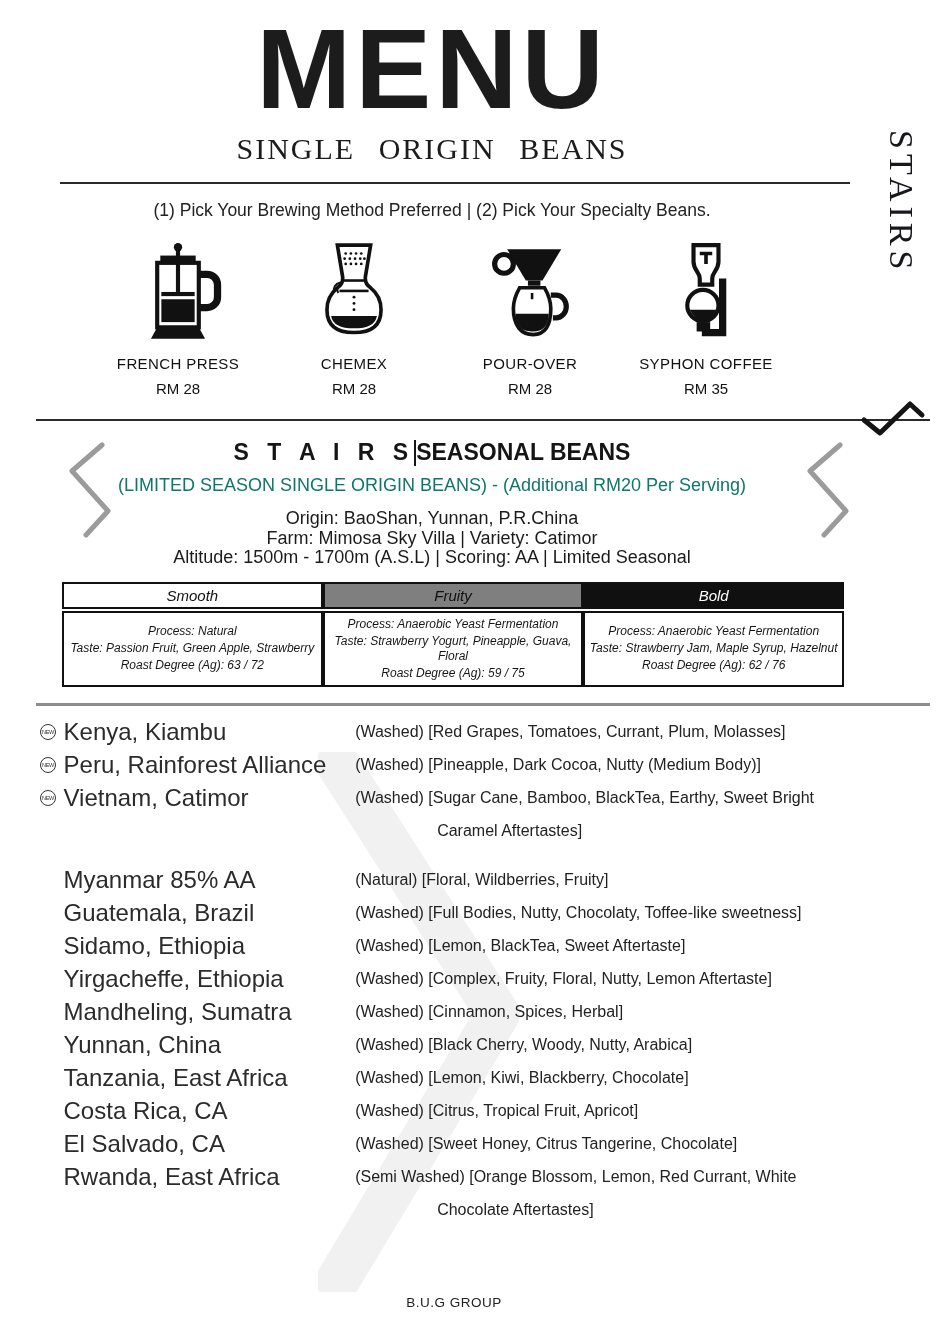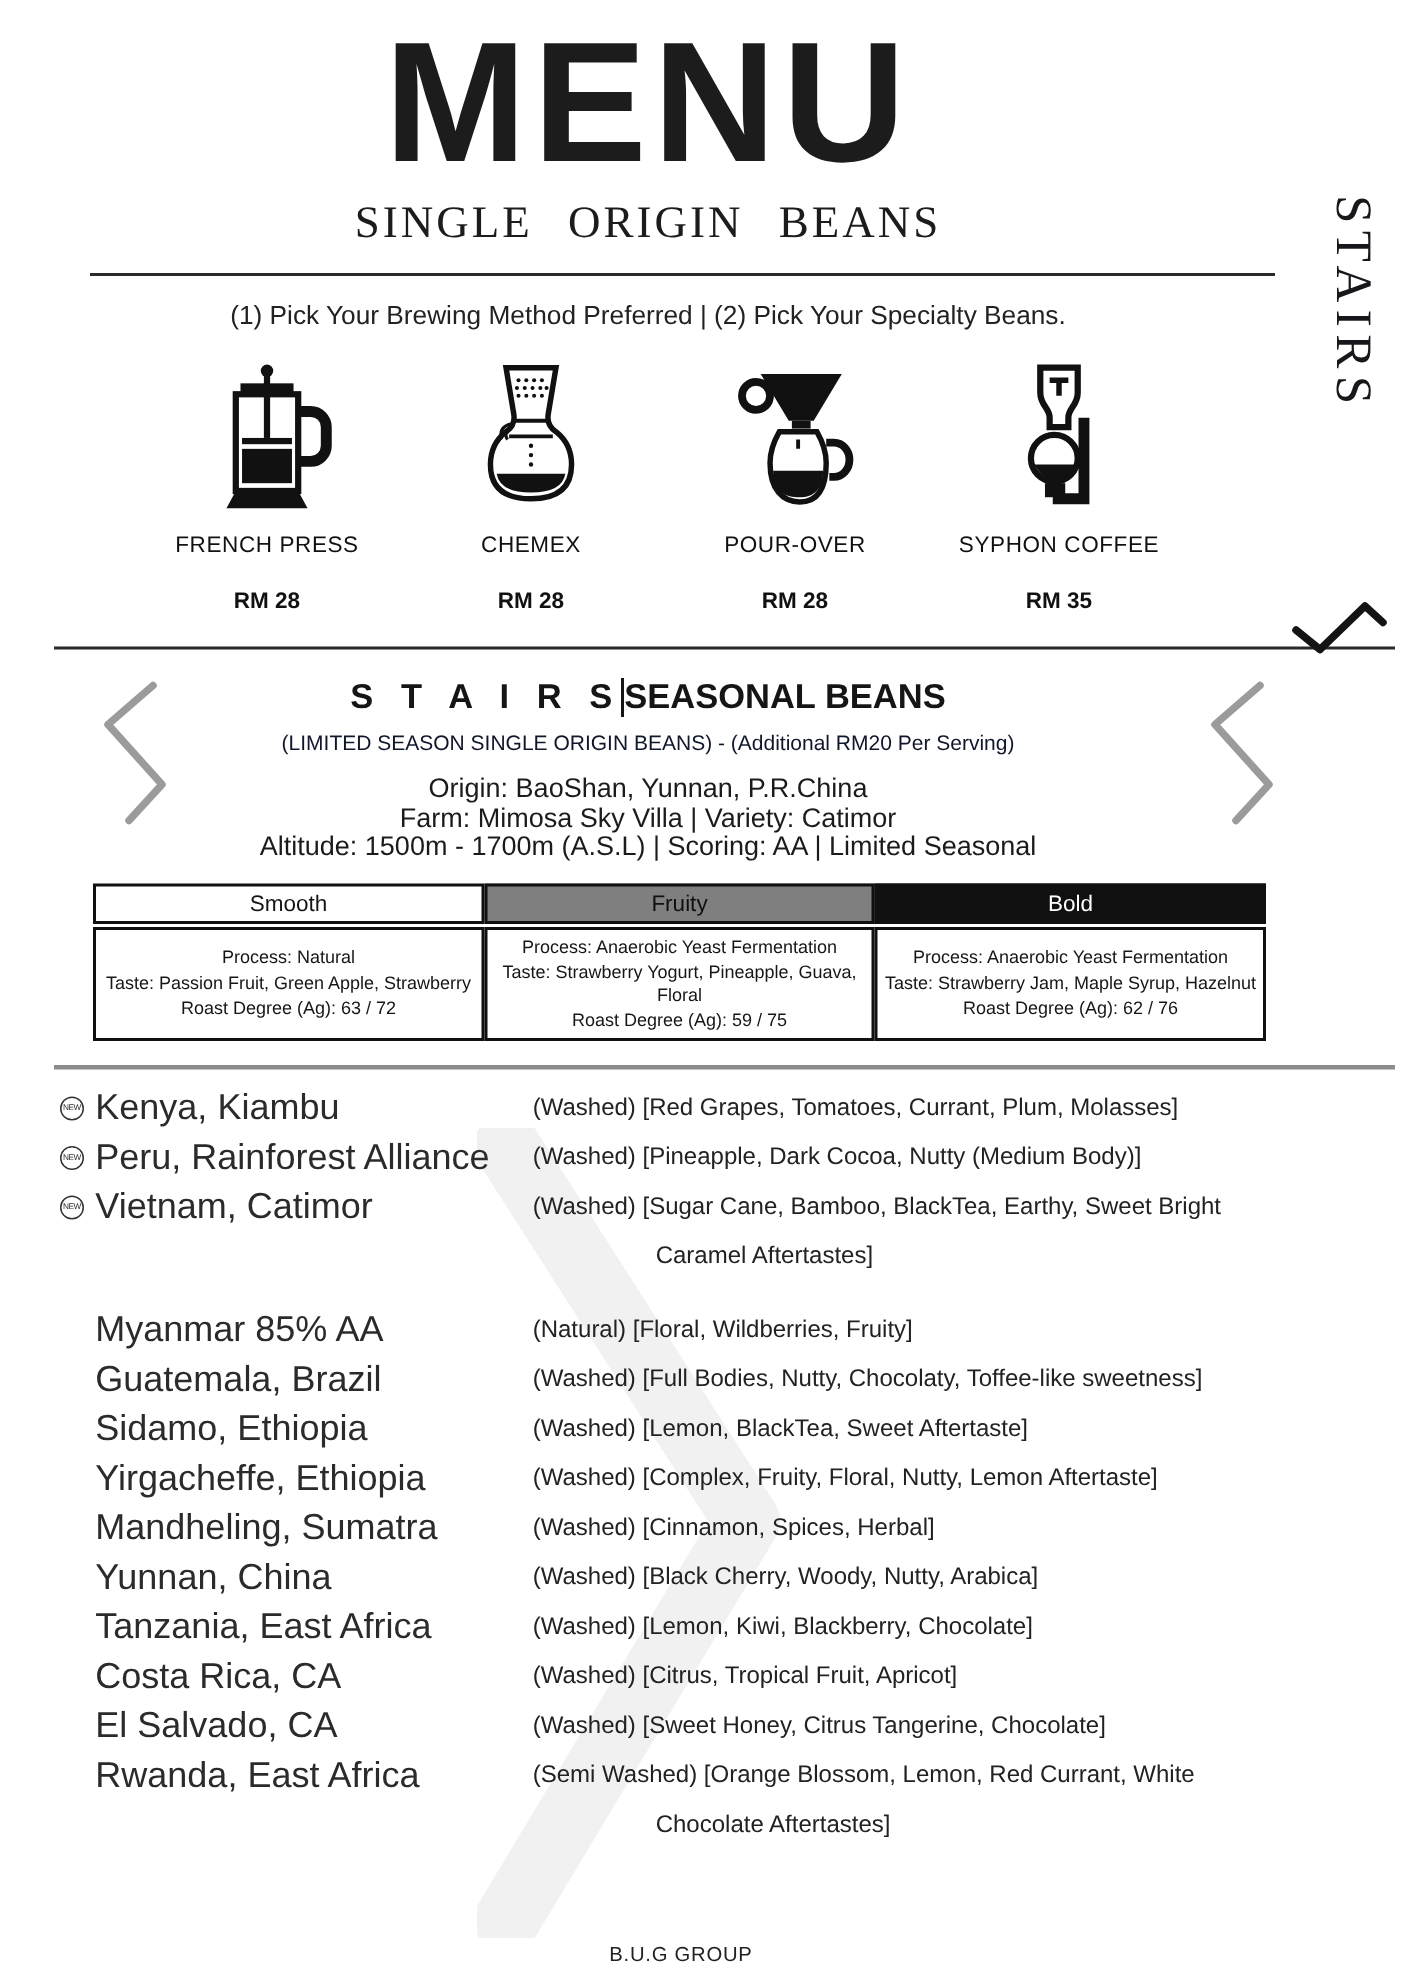--- a/index.html
+++ b/index.html
@@ -13,39 +13,39 @@
   .subtitle{margin-top:4px;text-align:center;font-family:"Liberation Serif",serif;font-size:30px;
             letter-spacing:2px;word-spacing:14px;color:#1c1c1c;}
   .rule1{margin:16px 0 0 60px;width:790px;height:2px;background:#2a2a2a;}
   .instruction{margin-top:16px;text-align:center;font-size:17.5px;color:#222;}
 
   
   .methods{margin:16px 0 0 92px;width:700px;display:flex;justify-content:space-between;}
   .method{width:172px;text-align:center;}
   .method .iconbox{height:108px;display:flex;align-items:flex-end;justify-content:center;}
   .method .mname{margin-top:10px;font-size:15px;letter-spacing:0.4px;color:#111;}
-  .method .mprice{margin-top:20px;font-size:15px;color:#111;font-weight:bold;}
+  .method .mprice{margin-top:8px;font-size:15px;color:#111;}
 
   .rule2{margin:22px 0 0 36px;width:894px;height:2px;background:#2a2a2a;}
 
   
   .seasonal{position:relative;text-align:center;padding-top:18px;}
   .sea-head{font-size:23px;font-weight:700;color:#151515;display:flex;justify-content:center;align-items:center;}
   .sea-brand{letter-spacing:6px;}
   .sea-bar{display:inline-block;width:2px;height:26px;background:#151515;}
-  .sea-sub{margin-top:9px;font-size:14px;color:#0f172a;}
+  .sea-sub{margin-top:9px;font-size:18px;color:#0f766e;}
   .sea-line{font-size:18px;color:#1b1b1b;line-height:19.5px;}
   .sea-line.first{margin-top:13px;}
   .zig{position:absolute;top:18px;}
   .zig.left{left:62px;}
   .zig.right{left:800px;}
 
   
   .profile-table{margin:14px 0 0 62px;width:782px;display:flex;}
-  .pcol{flex:1;display:flex;flex-direction:column;}
+  .pcol{flex:1;display:flex;flex-direction:column;font-style:italic;}
   .phead{border:2.5px solid #101010;height:23px;display:flex;align-items:center;justify-content:center;
          font-size:15px;color:#141414;background:#fff;}
   .phead.hdr-gray{background:#7f7f7f;color:#101010;}
   .phead.hdr-dark{background:#101010;color:#ffffff;}
   .pbody{border:2.5px solid #101010;margin-top:2px;height:62px;padding:5px 2px;
          display:flex;flex-direction:column;justify-content:center;gap:2px;
          font-size:12px;line-height:15px;text-align:center;color:#161616;}
 
   .rule3{margin:16px 0 0 36px;width:894px;height:3px;background:#8c8c8c;}
 

